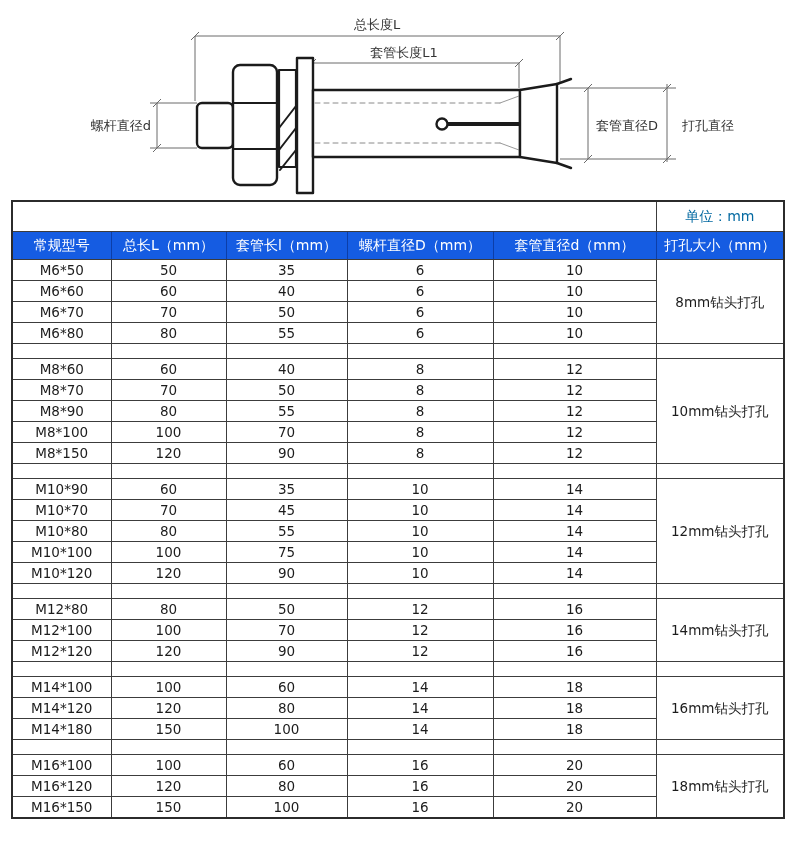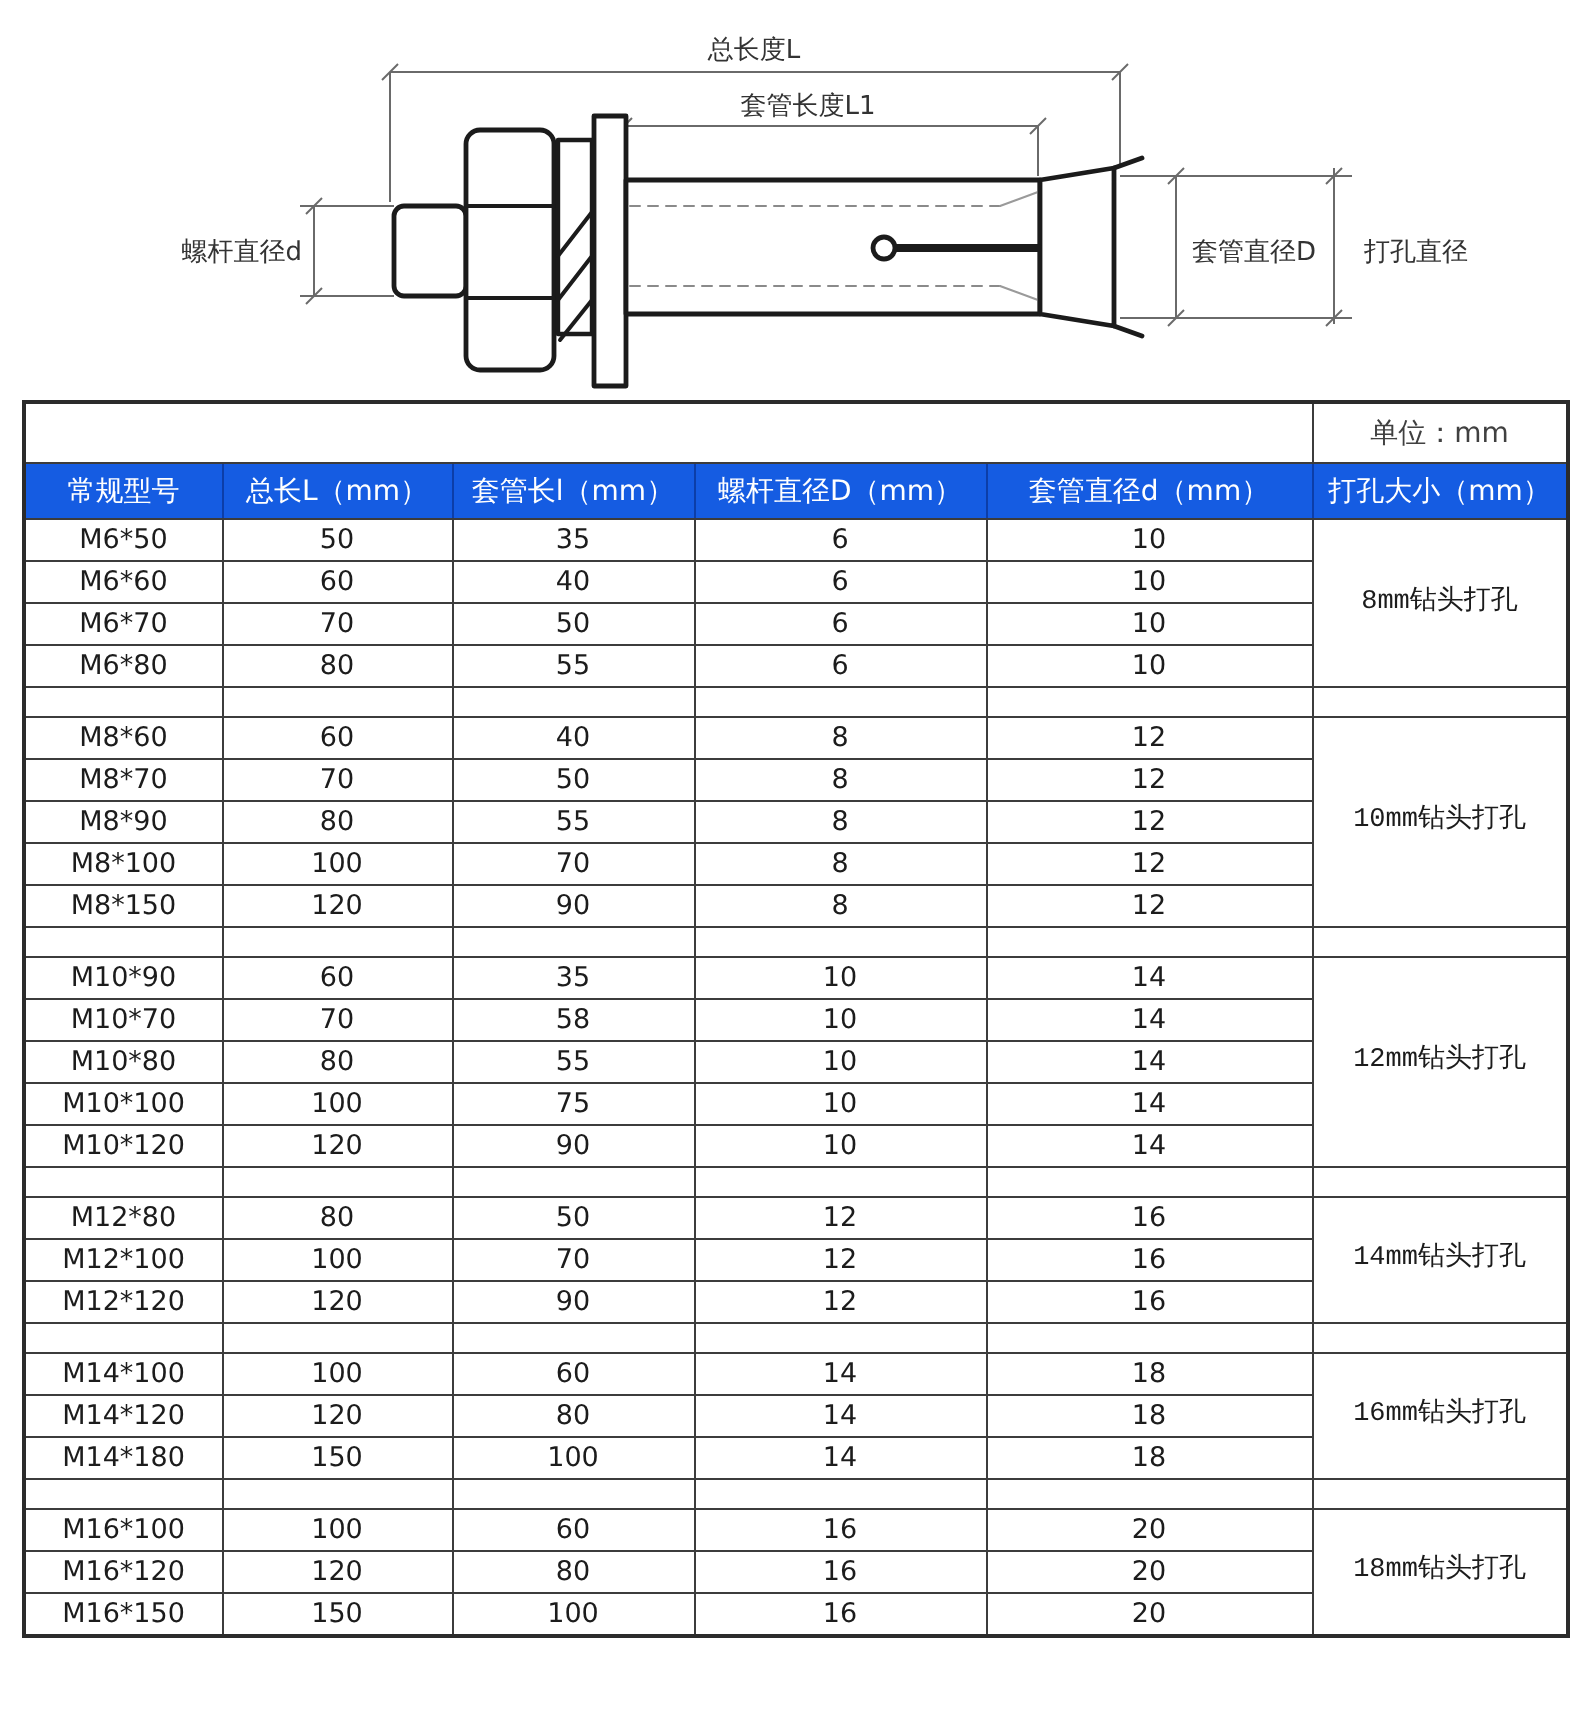--- a/index.html
+++ b/index.html
@@ -16,31 +16,31 @@
     border-collapse:collapse;table-layout:fixed;
     width:772px;margin-left:11px;
     border:2px solid #2b2b2b;
   }
   table.spec td{
     border:1px solid var(--table-border,#3c3c3c);
     text-align:center;vertical-align:middle;
     padding:0;overflow:hidden;white-space:nowrap;
     font-size:13.5px;color:#1c1c1c;
   }
-  tr.unit-row td{height:29px;font-size:14px;color:#404040;}
+  tr.unit-row td{height:29px;font-size:14px;color:#0369a1;}
   tr.header-row td{
     height:27px;
     background:var(--header-bg,#155CE2);
     color:var(--header-text,#fff);
     font-size:14px;
     border-left:1px solid #0c3ea8;border-right:1px solid #0c3ea8;margin-left:48px;
   }
   tr.data-row td{height:20px;line-height:20px;}
   tr.spacer-row td{height:14px;}
-  td.drill-cell{font-size:14px;color:#111;font-family:Liberation Mono, monospace;}
+  td.drill-cell{font-size:14px;color:#111;}
 </style>
 </head>
 <body>
 
 <div class="page">
 
   <div class="diagram">
     <svg width="790" height="258" viewBox="0 0 790 258">
 
       <g stroke="#6a6a6a" stroke-width="1" fill="none">
@@ -228,21 +228,21 @@
           <td>M10*90</td>
           <td>60</td>
           <td>35</td>
           <td>10</td>
           <td>14</td>
           <td rowspan="5" class="drill-cell">12mm钻头打孔</td>
         </tr>
         <tr class="data-row">
           <td>M10*70</td>
           <td>70</td>
-          <td>58</td>
+          <td>45</td>
           <td>10</td>
           <td>14</td>
         </tr>
         <tr class="data-row">
           <td>M10*80</td>
           <td>80</td>
           <td>55</td>
           <td>10</td>
           <td>14</td>
         </tr>

